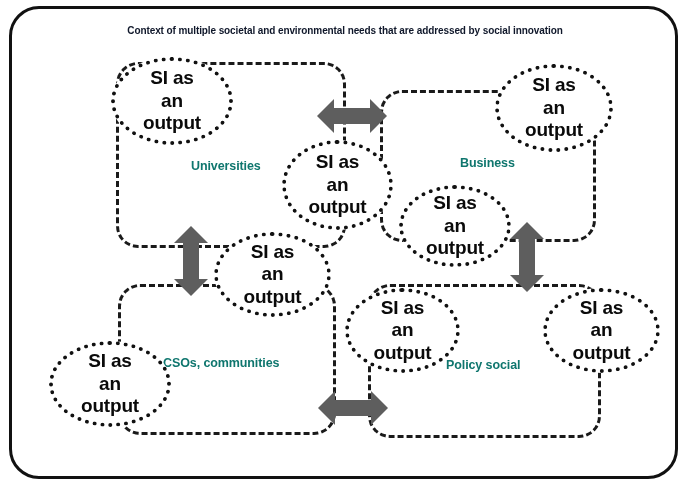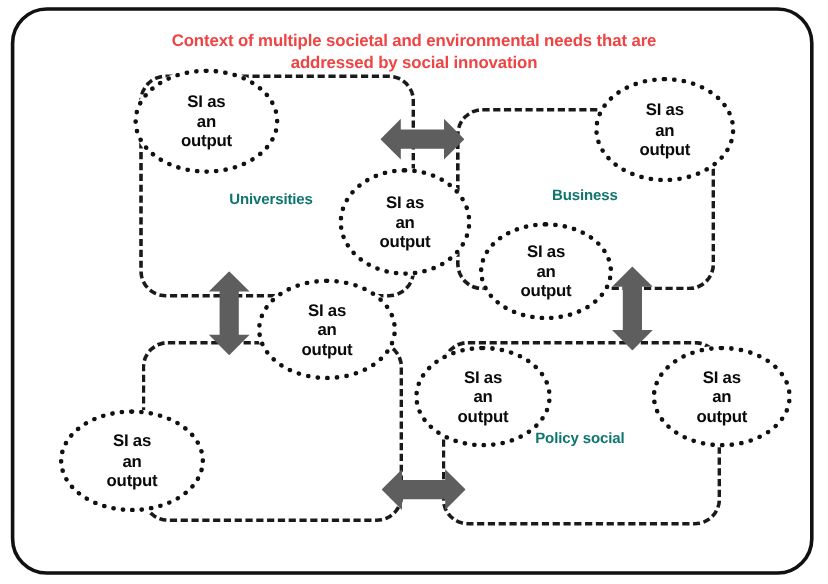--- a/index.html
+++ b/index.html
@@ -24,24 +24,24 @@
     border: 3px solid #111111;
     border-radius: 30px;
     box-sizing: border-box;
   }
   #diagram-title {
     position: absolute;
     left: 120px;
     top: 24px;
     width: 450px;
     text-align: center;
-    font-size: 14px;
+    font-size: 10px;
     font-weight: bold;
     line-height: 1.35;
-    color: #ef4444;
+    color: #0f172a;
     letter-spacing: -0.1px;
   }
   .sector-box {
     position: absolute;
     border: 3.5px dashed #1a1a1a;
     border-radius: 22px;
     box-sizing: border-box;
     background: transparent;
   }
   .sector-label {
@@ -56,21 +56,21 @@
     position: absolute;
     border: 4px dotted #111111;
     border-radius: 50%;
     box-sizing: border-box;
     background: #ffffff;
     display: flex;
     align-items: center;
     justify-content: center;
   }
   .si-text {
-    font-size: 14px;
+    font-size: 19px;
     font-weight: bold;
     line-height: 1.18;
     text-align: center;
     color: #0a0a0a;
     white-space: pre-line;
     letter-spacing: -0.2px;
   }
   .arrow {
     position: absolute;
   }
@@ -90,20 +90,21 @@
   <div class="sector-box" style="left:380px; top:90px; width:216px; height:152px;"></div>
 
   <div class="sector-box" style="left:118px; top:284px; width:218px; height:151px;"></div>
 
   <div class="sector-box" style="left:368px; top:284px; width:233px; height:154px;"></div>
 
   <div class="sector-label" style="left:191px; top:159px;">Universities</div>
 
   <div class="sector-label" style="left:460px; top:156px;">Business</div>
 
+  <div class="sector-label" style="left:163px; top:356px;">CSOs, communities</div>
 
   <div class="sector-label" style="left:446px; top:358px;">Policy social</div>
 
   <div class="si-ellipse" style="left:111px; top:57px; width:122px; height:88px;">
     <span class="si-text">SI as
 an
 output</span>
   </div>
 
   <div class="si-ellipse" style="left:282px; top:140px; width:111px; height:90px;">

